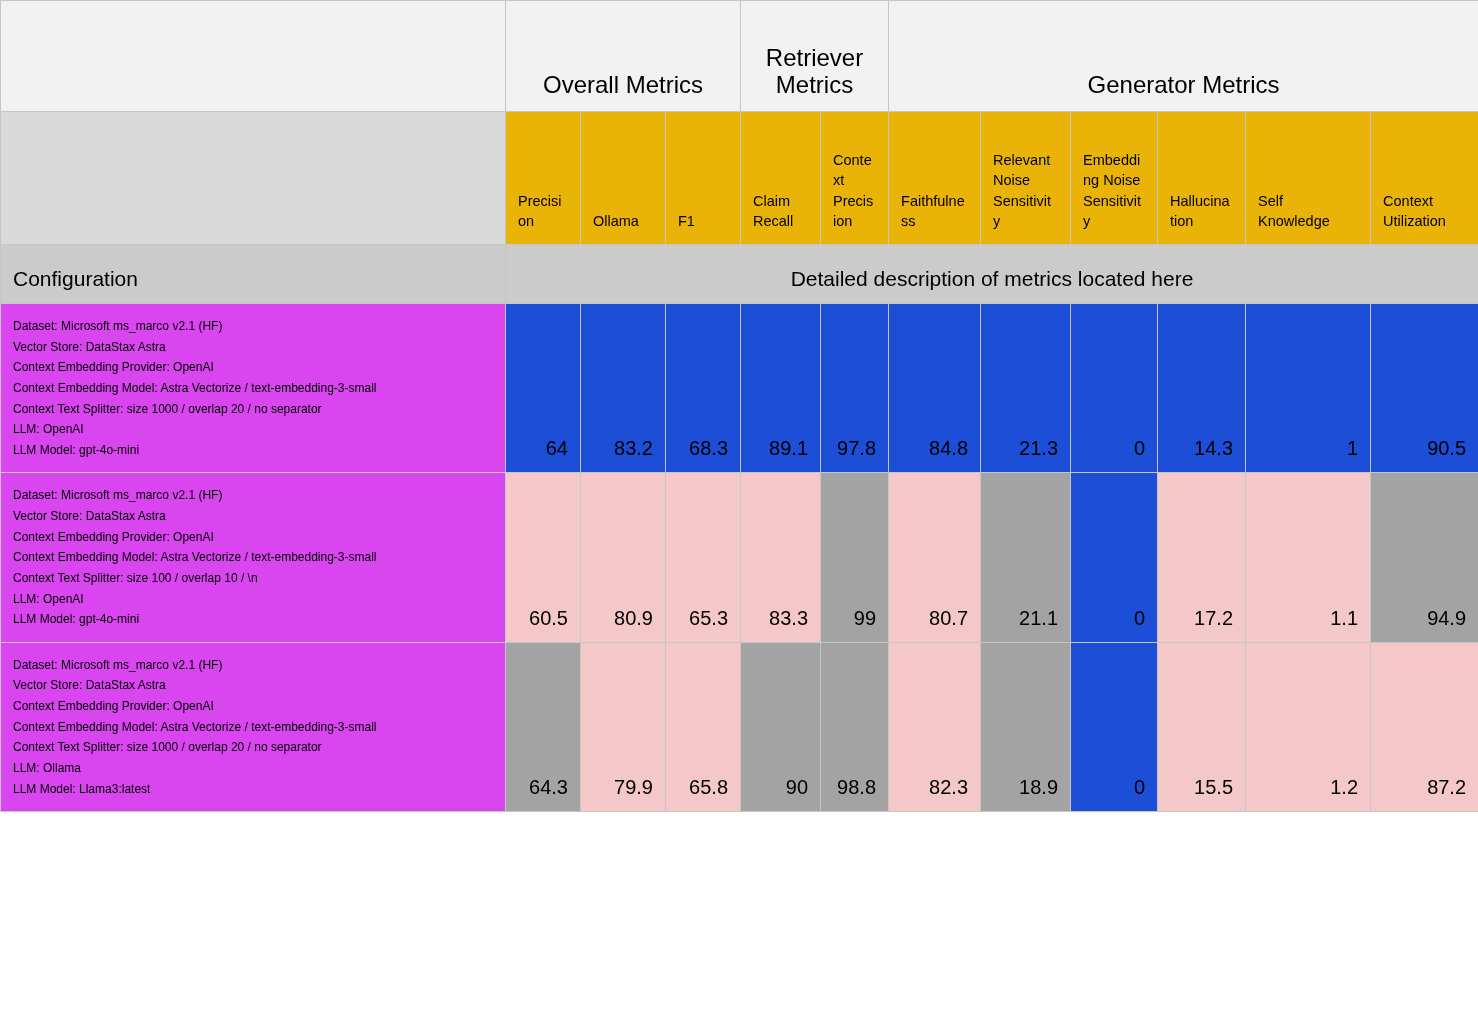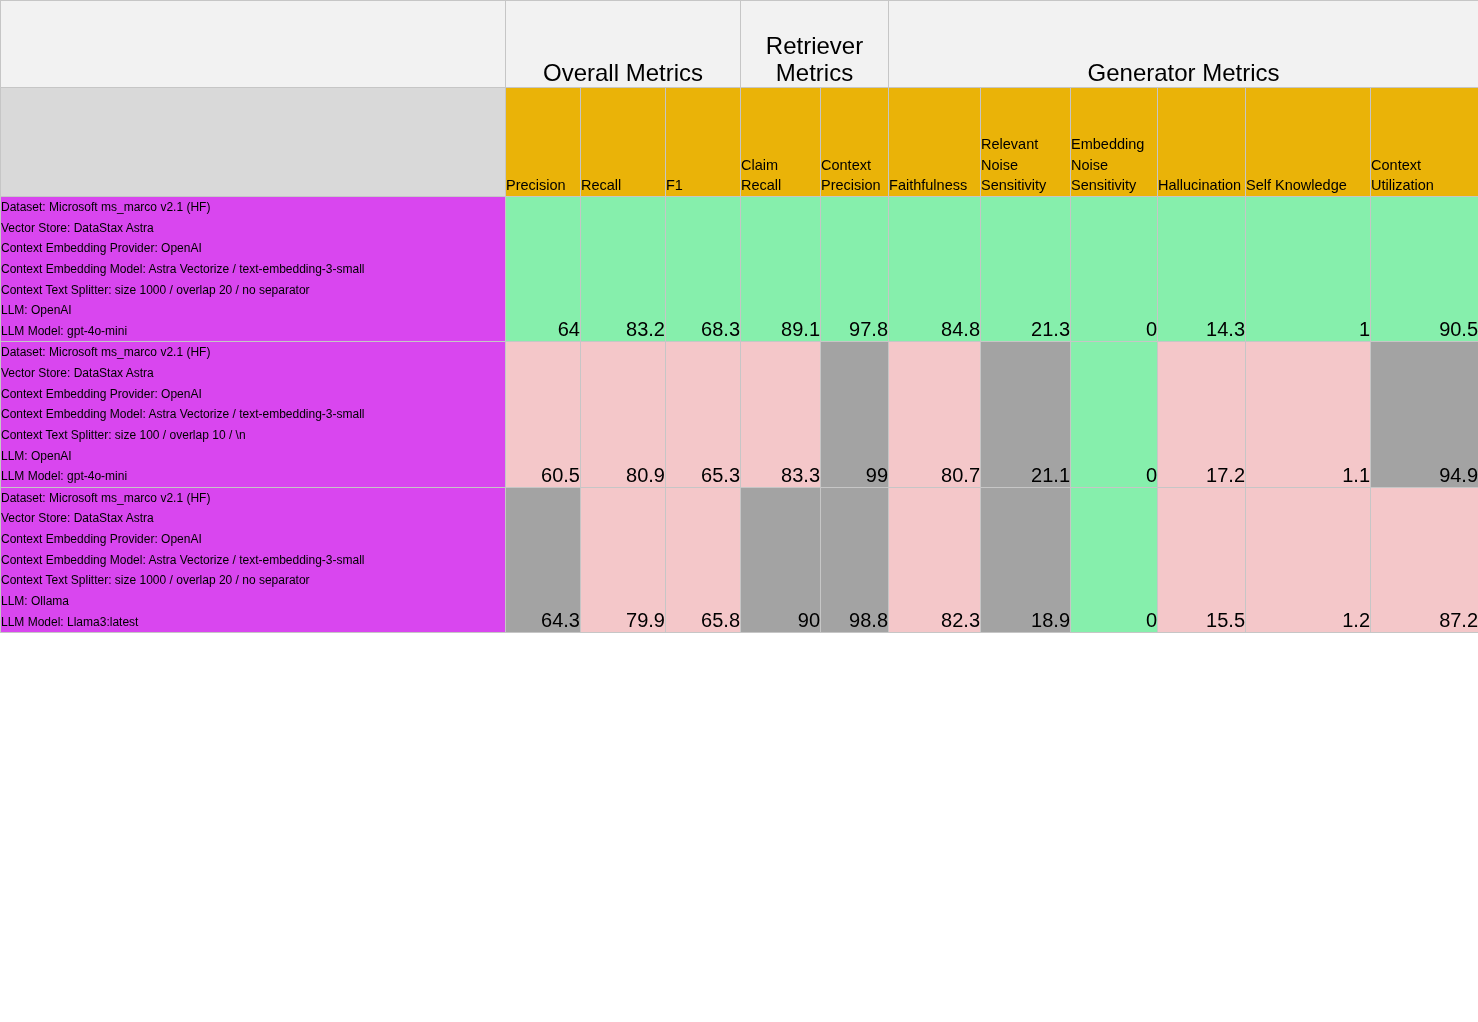--- a/index.html
+++ b/index.html
@@ -12,21 +12,21 @@
     font-family: "Liberation Sans", sans-serif;
     color: #000000;
   }
   table.metrics {
     border-collapse: collapse;
     width: 1478px;
     table-layout: fixed;
   }
   table.metrics td, table.metrics th {
     border: 1px solid #c6c6c6;
-    padding: 0;
+    padding: 12px;
     vertical-align: bottom;
     font-weight: normal;
   }
 
   
   .grp-blank {
     background: #f2f2f2;
     height: 86px;
   }
   .grp {
@@ -86,21 +86,21 @@
   td.config .line { white-space: normal; }
   td.config .line.bold { font-weight: normal; }
 
   td.val {
     font-size: 20px;
     text-align: right;
     padding: 0 7px 6px 4px;
     vertical-align: bottom;
     white-space: nowrap;
   }
-  .c-yellow { background: #86efac; margin-left: 29px; }
+  .c-yellow { background: #1d4ed8; margin-left: 29px; }
   .c-pink   { background: #f4c7c9; }
   .c-green  { background: #a3a3a3; }
 </style>
 </head>
 <body>
 
 <table class="metrics">
   <colgroup>
     <col style="width:505px">
     <col style="width:75px">
@@ -120,32 +120,36 @@
     <tr>
       <td class="grp-blank"></td>
       <td class="grp" colspan="3">Overall Metrics</td>
       <td class="grp" colspan="2">Retriever Metrics</td>
       <td class="grp" colspan="6">Generator Metrics</td>
     </tr>
 
     <tr>
       <td class="mh-blank"></td>
       <td class="mh">Precision</td>
-      <td class="mh">Recall</td>
+      <td class="mh">Ollama</td>
       <td class="mh">F1</td>
       <td class="mh">Claim Recall</td>
       <td class="mh">Context Precision</td>
       <td class="mh">Faithfulness</td>
       <td class="mh">Relevant Noise Sensitivity</td>
       <td class="mh">Embedding Noise Sensitivity</td>
       <td class="mh">Hallucination</td>
       <td class="mh">Self Knowledge</td>
       <td class="mh">Context Utilization</td>
     </tr>
 
+    <tr>
+      <td class="cfg-head">Configuration</td>
+      <td class="desc-head" colspan="11">Detailed description of metrics located here</td>
+    </tr>
   </thead>
 
   <tbody>
       <tr>
         <td class="config">
           <div class="line">Dataset: Microsoft ms_marco v2.1 (HF)</div>
           <div class="line">Vector Store: DataStax Astra</div>
           <div class="line">Context Embedding Provider: OpenAI</div>
           <div class="line">Context Embedding Model: Astra Vectorize / text-embedding-3-small</div>
           <div class="line">Context Text Splitter: size 1000 / overlap 20 / no separator</div>

